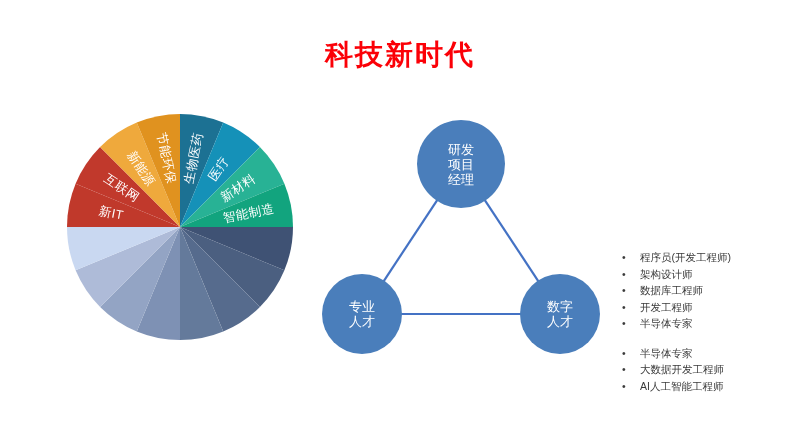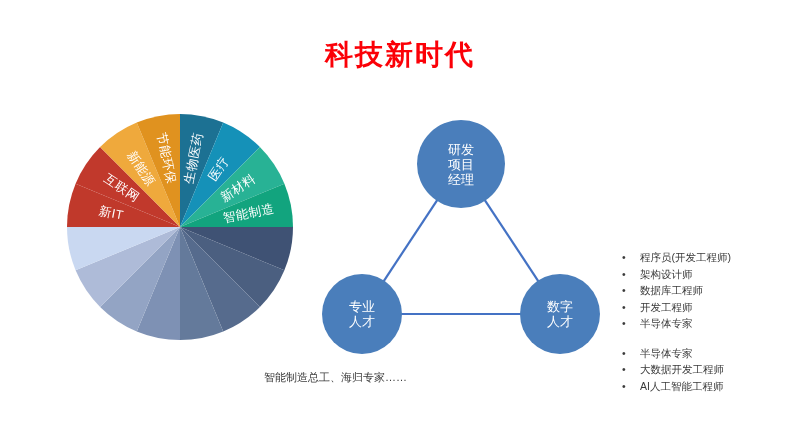--- a/index.html
+++ b/index.html
@@ -178,21 +178,20 @@
           <text class="node-label" x="46" y="194.5" dominant-baseline="central">专业</text>
           <text class="node-label" x="46" y="209.5" dominant-baseline="central">人才</text>
           <circle cx="244" cy="202" r="40" fill="#4a7ebb"></circle>
           <text class="node-label" x="244" y="194.5" dominant-baseline="central">数字</text>
           <text class="node-label" x="244" y="209.5" dominant-baseline="central">人才</text>
         </g>
     </svg>
   </div>
 
   <div id="talent-caption">
-    <div>智能制造总工、海归专家……</div>
   </div>
 
   <div id="role-lists">
       <ul class="role-group">
         <li class="role-item"><span class="bullet">•</span><span>程序员(开发工程师)</span></li>
         <li class="role-item"><span class="bullet">•</span><span>架构设计师</span></li>
         <li class="role-item"><span class="bullet">•</span><span>数据库工程师</span></li>
         <li class="role-item"><span class="bullet">•</span><span>开发工程师</span></li>
         <li class="role-item"><span class="bullet">•</span><span>半导体专家</span></li>
       </ul>

